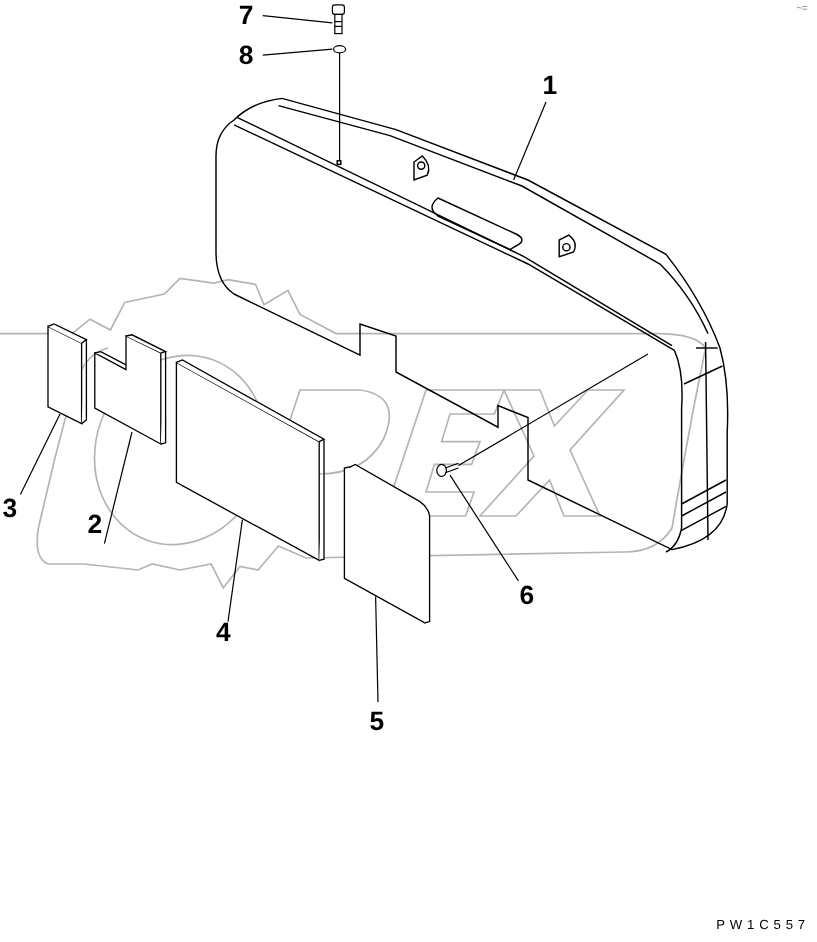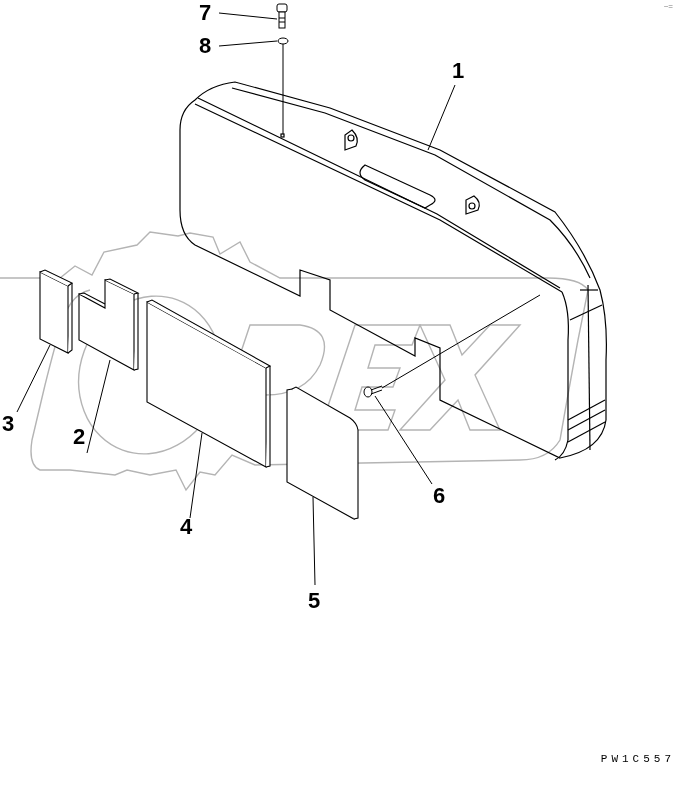--- a/index.html
+++ b/index.html
@@ -1,19 +1,19 @@
 <!DOCTYPE html>
 <html><head>
 <meta charset="utf-8">
 <style>
   html, body { margin: 0; padding: 0; background: #ffffff; }
   body { width: 681px; height: 785px; position: relative; overflow: hidden; font-family: "Liberation Sans", sans-serif; }
   #canvas { position: absolute; left: 0; top: 0; width: 681px; height: 785px; }
   .callout { position: absolute; font-family: "Liberation Sans", sans-serif; font-weight: bold; font-size: 22px; color: #000; line-height: 1; }
-  .figcode { position: absolute; right: 6px; bottom: 20px; font-family: Liberation Mono, monospace; font-size: 11px; letter-spacing: 4px; color: #000; }
+  .figcode { position: absolute; right: 6px; bottom: 8px; font-family: Liberation Sans, sans-serif; font-size: 11px; letter-spacing: 4px; color: #000; }
   .corner-mark { position: absolute; right: 8px; top: 2px; font-size: 8px; color: #777; }
 </style>
 </head>
 <body>
 
 <svg id="canvas" viewBox="0 0 681 785" xmlns="http://www.w3.org/2000/svg">
 
   <g fill="none" stroke="#b4b4b4" stroke-width="1.4">
     <path d="M 0 278 L 60 278 L 75 266 L 92 275 L 104 252 L 137 245 L 150 232 L 178 236 L 190 233 L 213 237 L 220 254 L 240 242 L 250 262 L 280 278 L 548 278 Q 580 278 588 290 L 578 340 Q 566 405 560 440 Q 548 460 520 460 L 255 465 L 232 455 L 215 475 L 200 472 L 186 490 L 176 470 L 150 475 L 127 470 L 115 475 L 70 470 L 40 470 Q 28 465 32 440 L 45 385 Q 55 345 60 330 Q 68 295 90 290"></path>
     <ellipse cx="150" cy="375" rx="70" ry="80" transform="rotate(20 150 375)"></ellipse>

